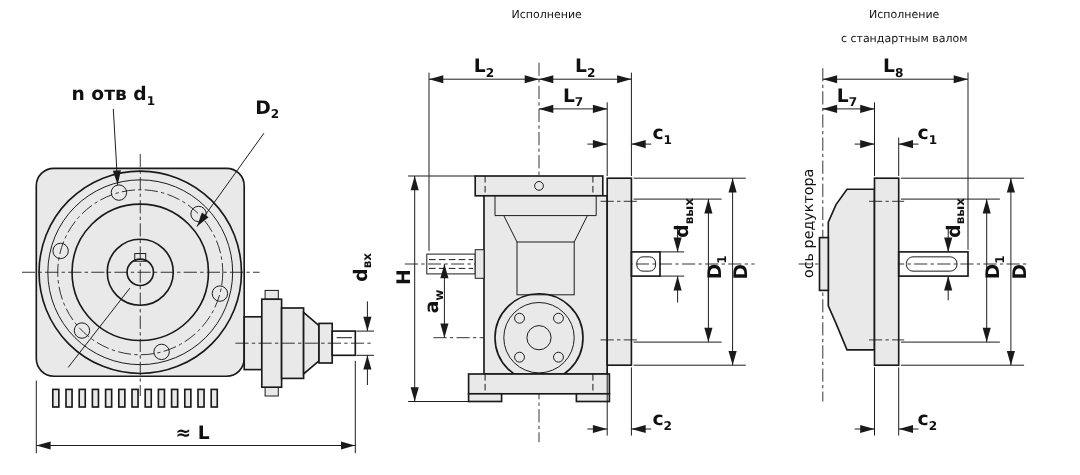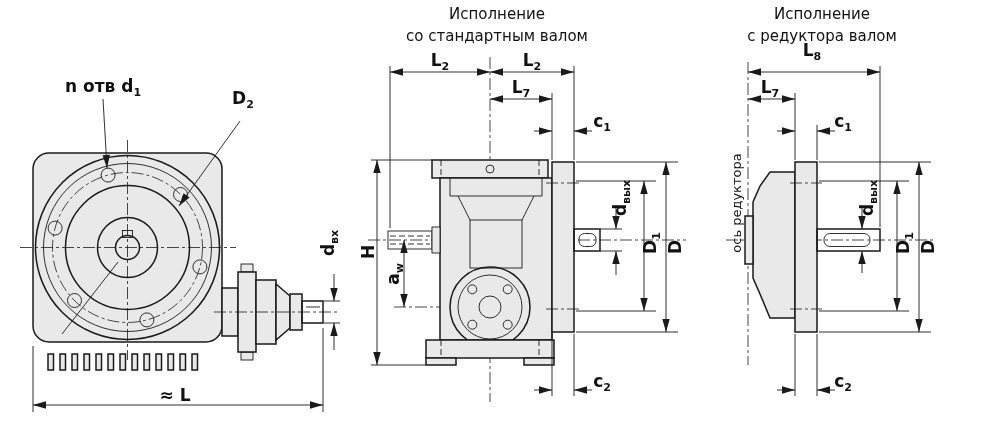--- a/index.html
+++ b/index.html
@@ -7,21 +7,21 @@
           font-family:"DejaVu Sans","Liberation Sans",sans-serif;color:#111;}
   svg{position:absolute;left:0;top:0;}
   .ol{stroke:#1a1a1a;stroke-width:1.5;fill:none;}
   .t{stroke:#1a1a1a;stroke-width:0.9;fill:none;}
   .d{stroke:#1a1a1a;stroke-width:0.9;fill:none;}
   .cl{stroke:#1a1a1a;stroke-width:0.8;fill:none;stroke-dasharray:12 3 3 3;}
   .hid{stroke:#1a1a1a;stroke-width:0.9;fill:none;stroke-dasharray:6 3;}
   .fB{fill:#e9e9e9;}
   .lbl{position:absolute;transform:translate(-50%,-50%);white-space:nowrap;line-height:1;}
   .b{font-weight:bold;font-size:17px;}
-  .ttl{font-size:15px;}
+  .ttl{font-size:10px;}
   .ax{font-size:13px;}
   .rot{transform:translate(-50%,-50%) rotate(-90deg);}
   sub{font-size:11px;}
 </style>
 </head>
 <body>
 
 <div class="canvas">
 
 <svg width="982" height="432" viewBox="0 0 982 432">
@@ -234,41 +234,40 @@
     <g>
       <line x1="795" y1="334" x2="795" y2="396" class="d"></line>
       <line x1="817" y1="334" x2="817" y2="396" class="d"></line>
       <line x1="777" y1="390" x2="795" y2="390" class="d" marker-end="url(#arw)"></line>
       <line x1="835" y1="390" x2="817" y2="390" class="d" marker-end="url(#arw)"></line>
     </g>
   </g>
 </svg>
 
 <div class="lbl ttl" style="left:497px;top:14px">Исполнение</div>
-<div class="lbl ttl" style="left:497px;top:36px">со стандартным валом</div>
 <div class="lbl ttl" style="left:822px;top:14px">Исполнение</div>
-<div class="lbl ttl" style="left:822px;top:36px">с редуктора валом</div>
+<div class="lbl ttl" style="left:822px;top:36px">с стандартным валом</div>
 
 <div class="lbl b" style="left:103px;top:88px"><span>n отв d</span><sub>1</sub></div>
 <div class="lbl b" style="left:243px;top:100px"><span>D</span><sub>2</sub></div>
 <div class="lbl b rot" style="left:330px;top:243px"><span>d</span><sub>вх</sub></div>
 <div class="lbl b" style="left:175px;top:395px">≈ L</div>
 
 <div class="lbl b" style="left:440px;top:62px"><span>L</span><sub>2</sub></div>
 <div class="lbl b" style="left:532px;top:62px"><span>L</span><sub>2</sub></div>
 <div class="lbl b" style="left:521px;top:89px"><span>L</span><sub>7</sub></div>
 <div class="lbl b" style="left:602px;top:123px"><span>c</span><sub>1</sub></div>
 <div class="lbl b rot" style="left:368px;top:252px">H</div>
 <div class="lbl b rot" style="left:395px;top:274px"><span>a</span><sub>w</sub></div>
 <div class="lbl b rot" style="left:622px;top:198px"><span>d</span><sub>вых</sub></div>
 <div class="lbl b rot" style="left:652px;top:243px"><span>D</span><sub>1</sub></div>
 <div class="lbl b rot" style="left:675px;top:247px">D</div>
 <div class="lbl b" style="left:602px;top:383px"><span>c</span><sub>2</sub></div>
 
-<div class="lbl b" style="left:812px;top:52px"><span>L</span><sub>8</sub></div>
+<div class="lbl b" style="left:812px;top:62px"><span>L</span><sub>8</sub></div>
 <div class="lbl b" style="left:770px;top:89px"><span>L</span><sub>7</sub></div>
 <div class="lbl b" style="left:843px;top:123px"><span>c</span><sub>1</sub></div>
 <div class="lbl ax rot" style="left:736px;top:203px">ось редуктора</div>
 <div class="lbl b rot" style="left:869px;top:198px"><span>d</span><sub>вых</sub></div>
 <div class="lbl b rot" style="left:905px;top:243px"><span>D</span><sub>1</sub></div>
 <div class="lbl b rot" style="left:928px;top:247px">D</div>
 <div class="lbl b" style="left:843px;top:383px"><span>c</span><sub>2</sub></div>
 
 </div>
 

